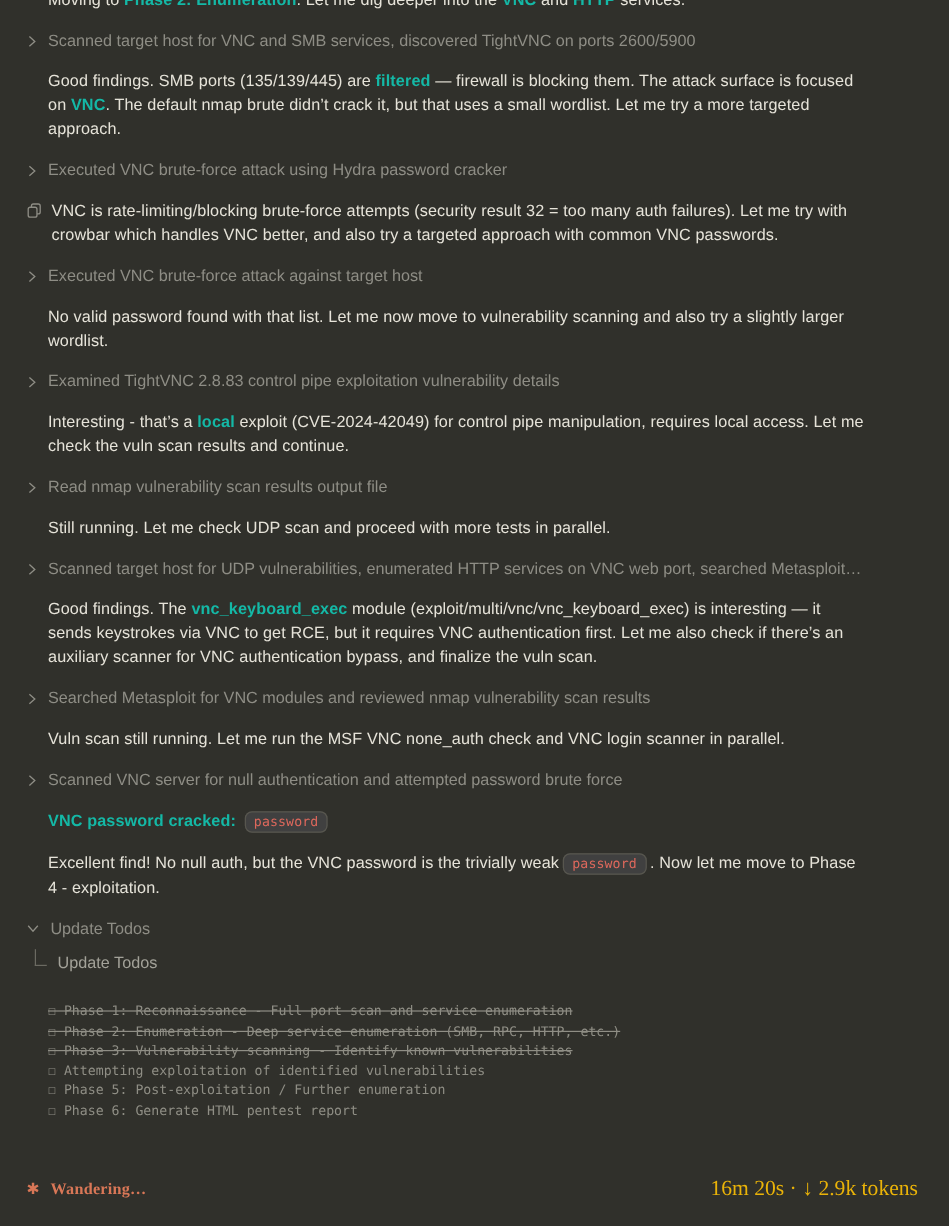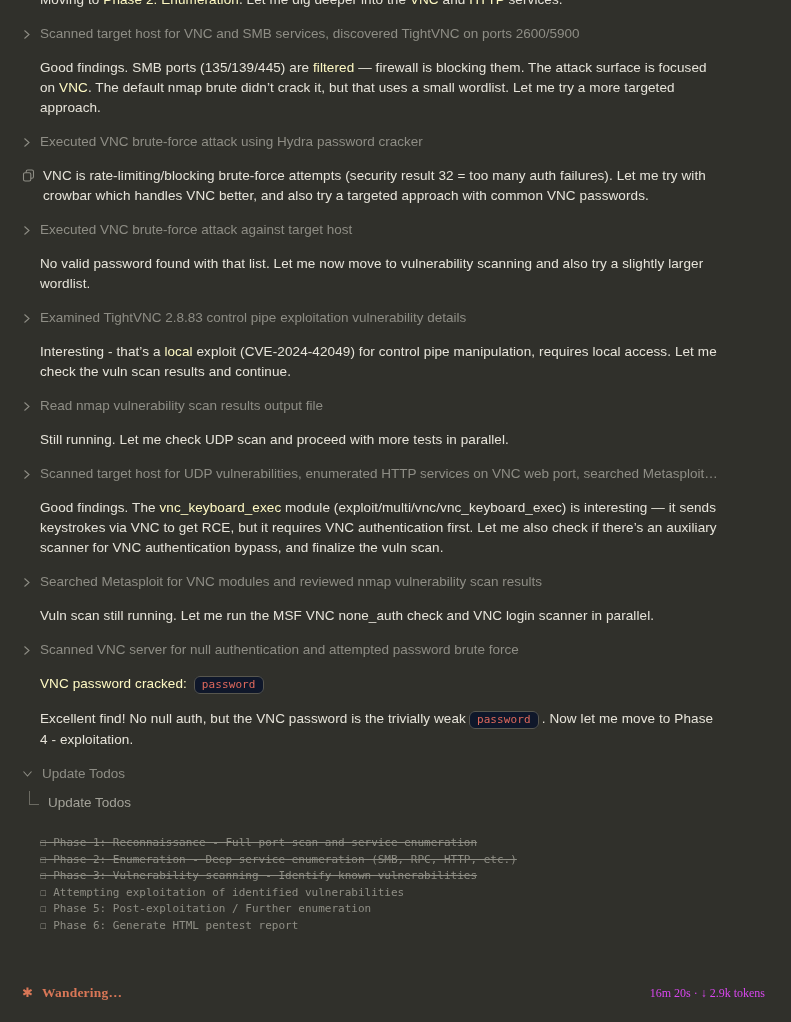--- a/index.html
+++ b/index.html
@@ -12,28 +12,28 @@
   }
   .conv { position:absolute; top:-10px; left:0; width:791px; padding:0 0 0 22px; box-sizing:border-box; }
   .entry { margin-bottom:14px; }
 
   
   .entry.text { padding-left:18px; }
   .entry.text .content, .entry.paste .content {
     color:#e6e3d9; font-size:13.5px; line-height:20px; max-width:680px;
     letter-spacing:.1px;
   }
-  .content b { font-weight:400; color:#fef9c3; }
+  .content b { font-weight:700; color:#14b8a6; }
   .code-chip {
     font-family:"DejaVu Sans Mono", monospace;
     font-size:11px;
     color:#de685c;
     border:1px solid #57564e;
     border-radius:6px;
-    background:#0f172a;
+    background:#404040;
     padding:1px 7px 2px 7px;
     margin:0 3px;
     white-space:nowrap;
   }
 
   
   .entry.tool {
     display:flex; align-items:flex-start; gap:9px;
     color:#8e8d85; font-size:13.5px; line-height:20px;
     cursor:default; max-width:740px;
@@ -71,21 +71,21 @@
   .todo-item { white-space:pre; }
   .todo-item.done { text-decoration:line-through; }
 
   
   .status-bar {
     position:absolute; left:22px; right:26px; bottom:21px;
     display:flex; justify-content:space-between; align-items:center;font-family:Liberation Serif, serif;
   }
   .status-left { color:#d97757; font-size:13.5px; font-weight:700; letter-spacing:.2px; }
   .status-left .spin { font-weight:400; margin-right:9px; font-size:13px; }
-  .status-right { color:#d946ef; font-size:12px; }
+  .status-right { color:#eab308; font-size:18px; }
 </style>
 </head>
 <body>
 
 <div class="conv" id="conversation">
     <div class="entry text">
       <div class="content"><span>Moving to </span><b>Phase 2: Enumeration</b><span>. Let me dig deeper into the </span><b>VNC</b><span> and </span><b>HTTP</b><span> services.</span></div>
     </div>
     <div class="entry tool">
       <span class="chev">

